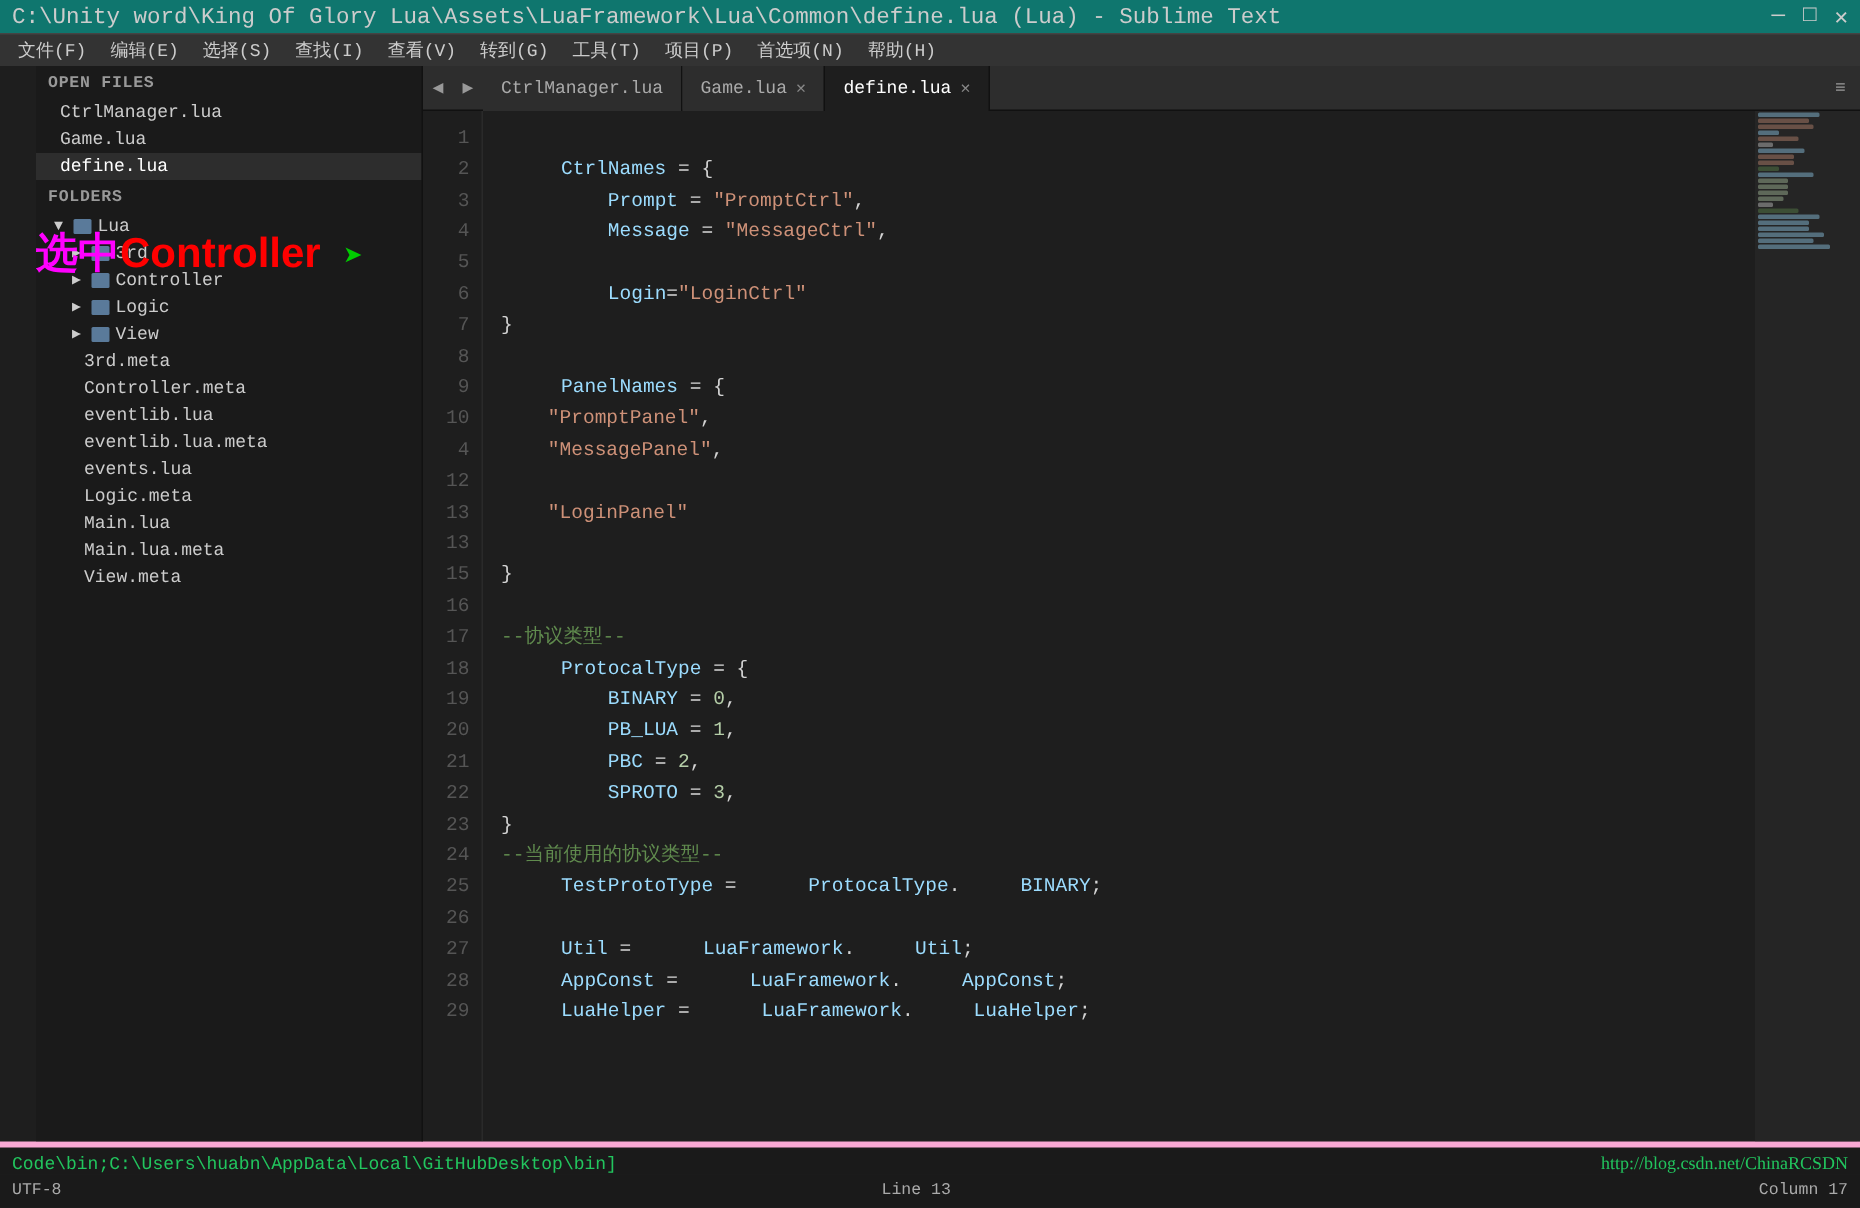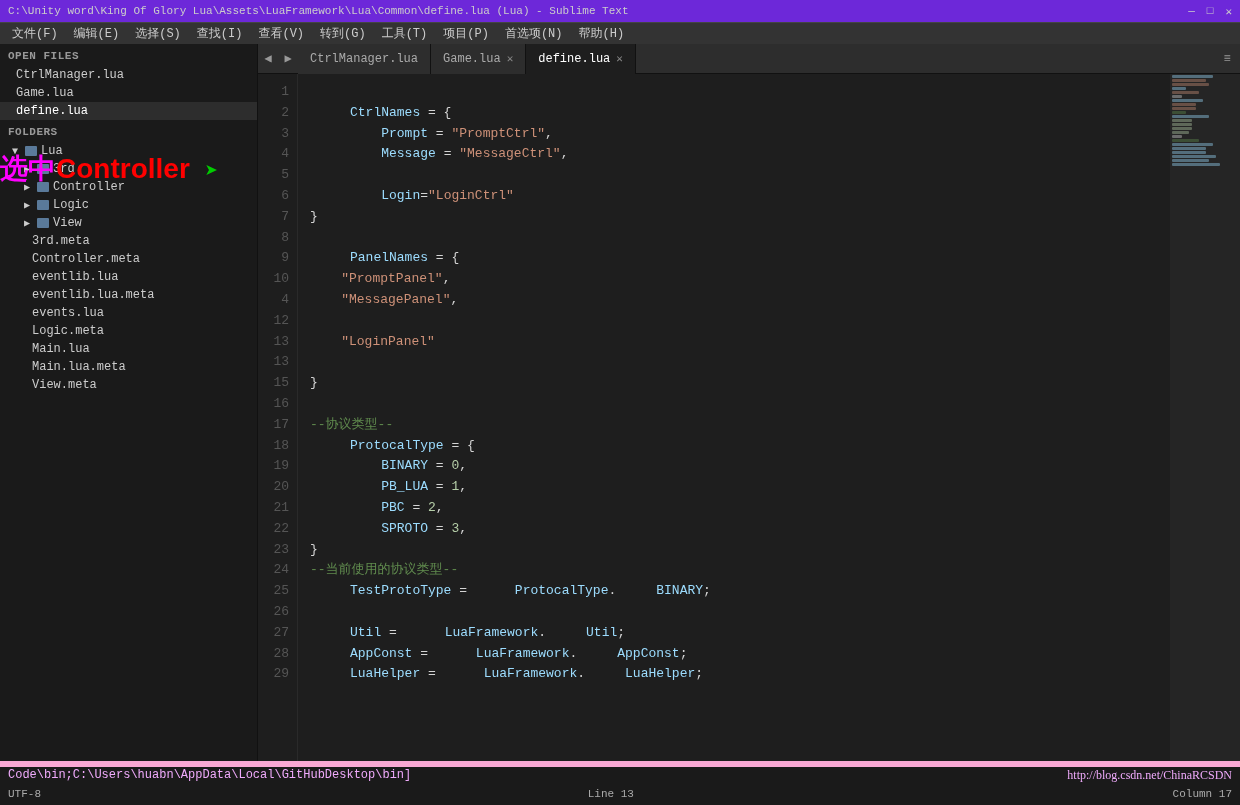--- a/index.html
+++ b/index.html
@@ -10,23 +10,23 @@
       font-family: 'Consolas', 'Courier New', monospace;
       font-size: 12px;
       color: #ccc;
       overflow: hidden;
       display: flex;
       flex-direction: column;
     }
 
     
     #title-bar {
-      background: #6d28d9;
+      background: #0f766e;
       color: #ccc;
-      font-size: 11px;
+      font-size: 15px;
       height: 22px;
       display: flex;
       align-items: center;
       justify-content: space-between;
       padding: 0 8px;
       flex-shrink: 0;
     }
     #title-bar .win-controls { display: flex; gap: 12px; }
     #title-bar .win-controls span { cursor: pointer; }
 
@@ -45,20 +45,21 @@
     #menu-bar span {
       padding: 0 8px;
       cursor: pointer;
     }
 
     
     #main {
       display: flex;
       flex: 1;
       overflow: hidden;
+      padding-left: 24px;
     }
 
     
     #sidebar {
       width: 258px;
       background: #1a1a1a;
       display: flex;
       flex-direction: column;
       flex-shrink: 0;
       overflow: hidden;
@@ -232,28 +233,28 @@
       align-items: center;
       padding: 0 8px;
       flex-shrink: 0;
       justify-content: space-between;
       text-align: right;
     }
 
     
     #command-bar {
       background: #1a1a1a;
-      color: #f0abfc;
+      color: #22c55e;
       font-size: 12px;
       height: 22px;
       display: flex;
-      align-items: center;
+      align-items: flex-end;
       padding: 0 8px;
       flex-shrink: 0;
-      border-top: 6px solid #f9a8d4;
+      border-top: 4px solid #f9a8d4;
     }
 
     .minimap-preview {
       width: 68px;
       height: 100%;
       background: #252525;
       position: relative;
       overflow: hidden;
     }
     .minimap-line {

